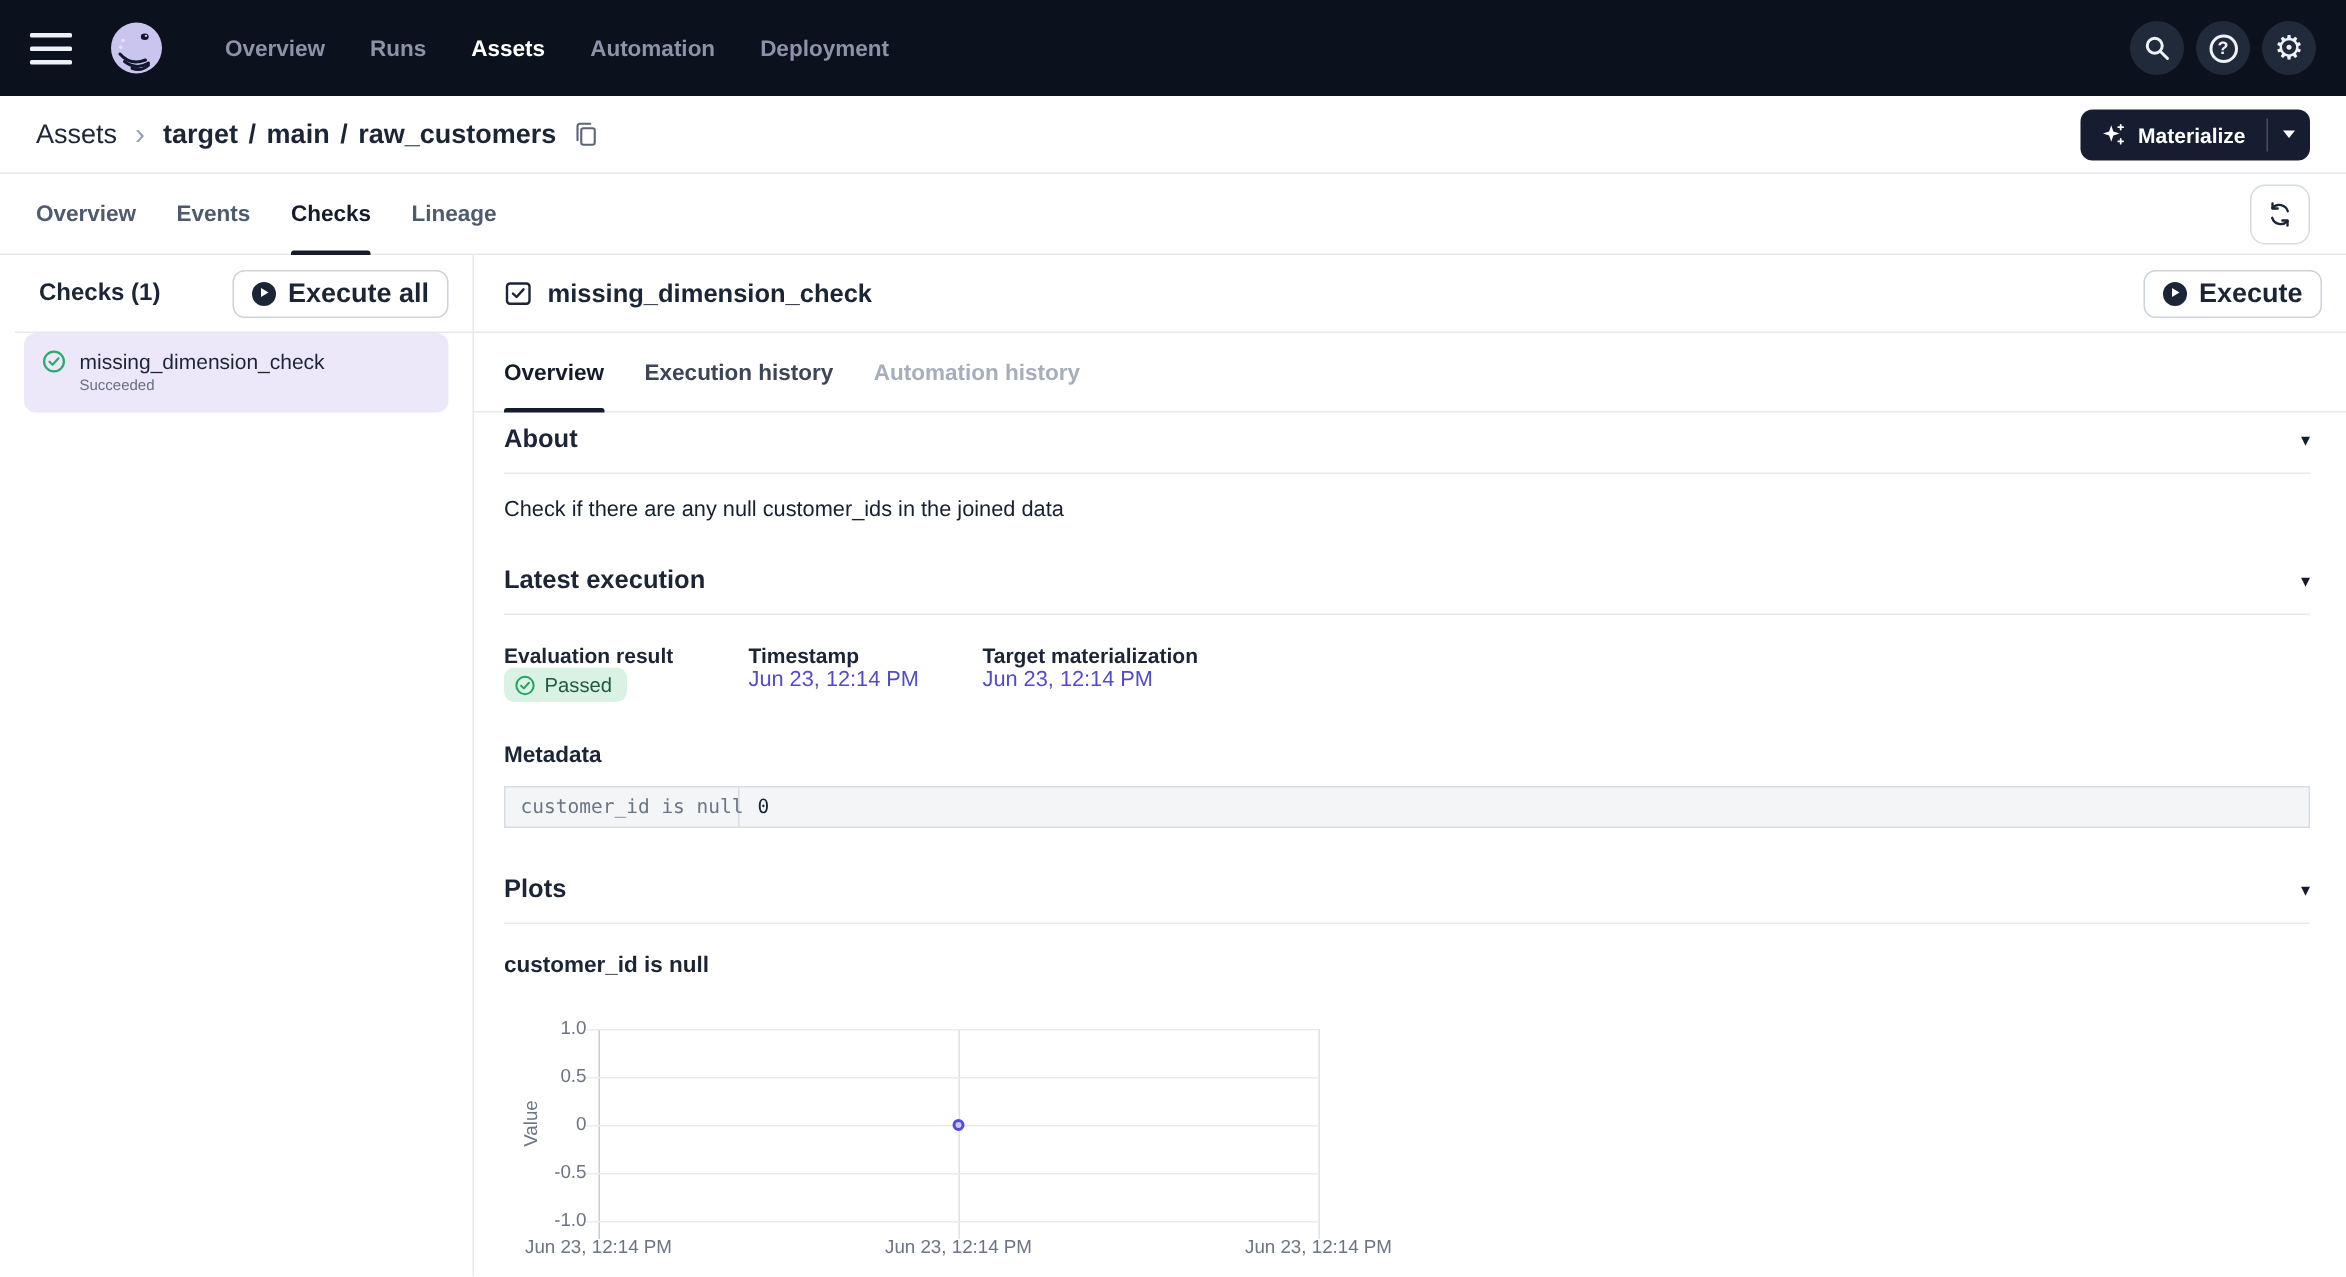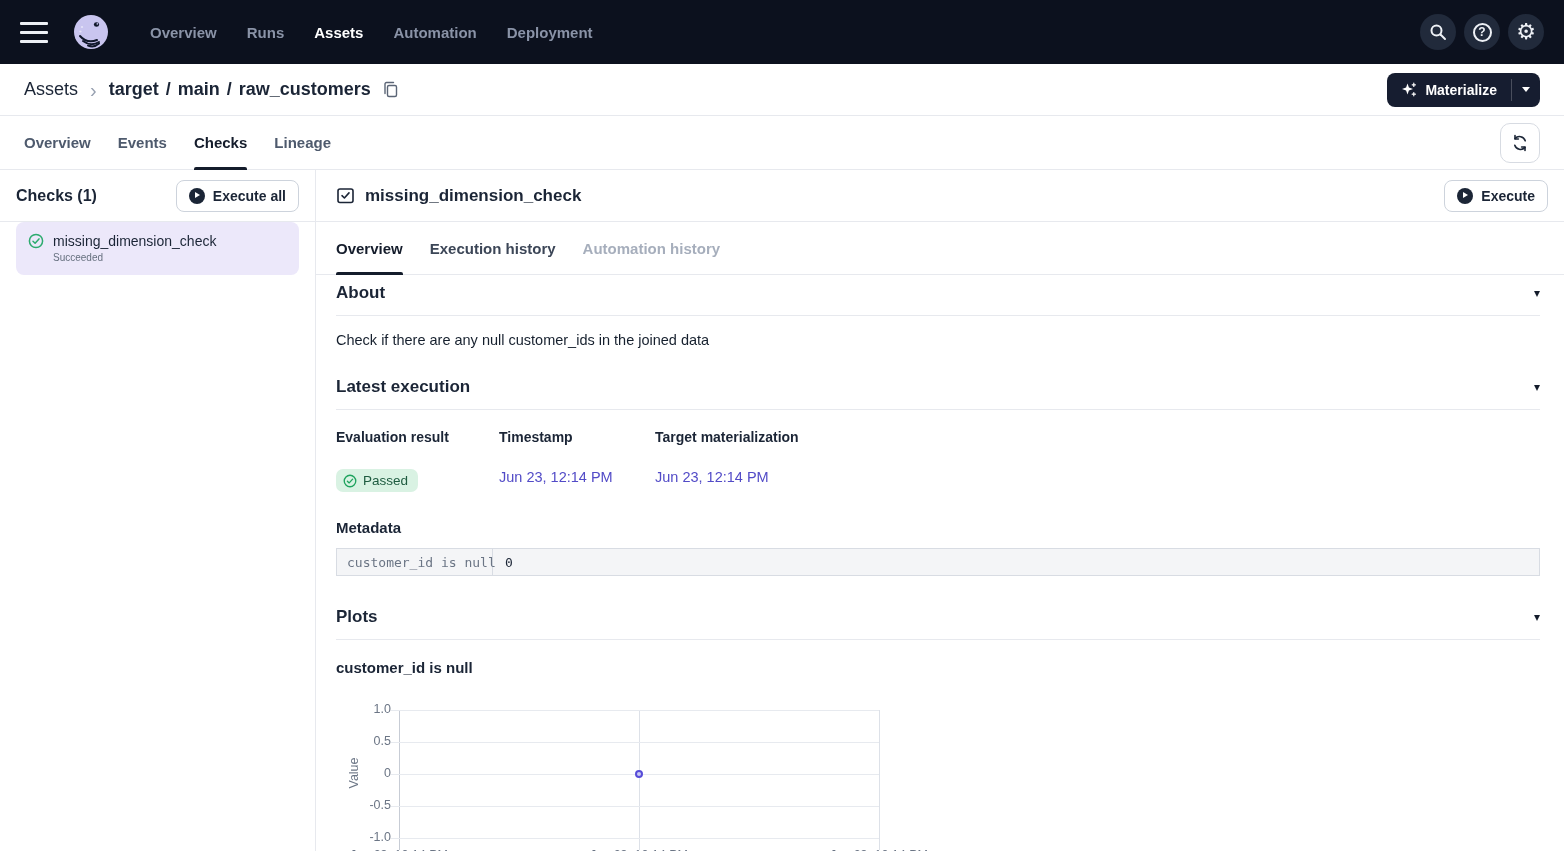--- a/index.html
+++ b/index.html
@@ -49,24 +49,24 @@
     background:#141C2B; border-radius:2px 2px 0 0; }
   .refresh-btn { margin-left:auto; width:40px; height:40px; border:1px solid #D7DBE2;
     border-radius:10px; background:#fff; display:flex; align-items:center; justify-content:center;
     cursor:pointer; }
 
   
   .content { display:flex; height:681px; }
 
   .left-panel { width:316px; flex:none; border-right:1px solid #E7E9EE; }
   .lp-header { height:52px; display:flex; align-items:center; justify-content:space-between;
-    padding:0 16px; border-bottom:1px solid #E7E9EE; }
+    padding:0 16px; border-bottom:1px solid #E7E9EE;margin-left:10px; }
   .lp-title { font-size:16px; font-weight:700; }
   .btn { display:inline-flex; align-items:center; gap:8px; height:32px; padding:0 12px;
-    border:1px solid #CDD3DC; border-radius:8px; background:#fff; font-size:14px; font-weight:600;
+    border:1px solid #CDD3DC; border-radius:8px; background:#fff; font-size:18px; font-weight:600;
     color:#1B2536; cursor:pointer; white-space:nowrap; }
   .play-icon { width:16px; height:16px; border-radius:50%; background:#1B2536; position:relative; flex:none; }
   .play-icon::after { content:""; position:absolute; left:6px; top:4.5px;
     border-left:5px solid #fff; border-top:3.5px solid transparent; border-bottom:3.5px solid transparent; }
   .filter-wrap { margin:16px; position:relative; }
   .filter-input { width:100%; height:32px; border:1px solid #CDD3DC; border-radius:8px;
     padding:0 10px 0 30px; font-size:14px; color:#1B2536; font-family:"Liberation Sans",sans-serif; outline:none; }
   .filter-input::placeholder { color:#97A0B0; }
   .filter-search-icon { position:absolute; left:9px; top:8px; }
   .check-item { margin:0 16px; background:#ECE8FA; border-radius:8px; padding:9px 12px;
@@ -92,21 +92,21 @@
   .section-header { display:flex; align-items:center; justify-content:space-between;
     margin-top:8px; padding-bottom:12px; border-bottom:1px solid #E7E9EE; }
   .section-title { font-size:17px; font-weight:700; }
   .section-caret { font-size:12px; color:#141C2B; cursor:pointer; line-height:1; }
   .about-desc { margin-top:16px; font-size:14.5px; color:#16202E; }
 
   .exec-grid { display:flex; margin-top:19px; }
   .exec-col-1 { width:163px; }
   .exec-col-2 { width:156px; }
   .exec-label { font-size:14px; font-weight:700; }
-  .exec-value { margin-top:24px; font-size:14.5px; }
+  .exec-value { margin-top:0; font-size:14.5px; }
   .badge-passed { display:inline-flex; align-items:center; gap:6px; background:#D9F2E3;
     border-radius:7px; padding:4px 10px 4px 7px; font-size:13.5px; font-weight:500; color:#1E5B40; }
   .link { color:#524BC7; cursor:pointer; text-decoration:none; }
 
   .metadata-title { margin-top:27px; font-size:15px; font-weight:700; }
   .metadata-table { margin-top:12px; border:1px solid #D8DCE3; background:#F4F5F7; display:flex;
     height:28px; font-family:"DejaVu Sans Mono", monospace; font-size:13px; }
   .md-key { width:156px; flex:none; display:flex; align-items:center; padding:0 10px;
     color:#6B7585; border-right:1px solid #D8DCE3; white-space:nowrap; }
   .md-val { display:flex; align-items:center; padding:0 12px; color:#1B2536; }

